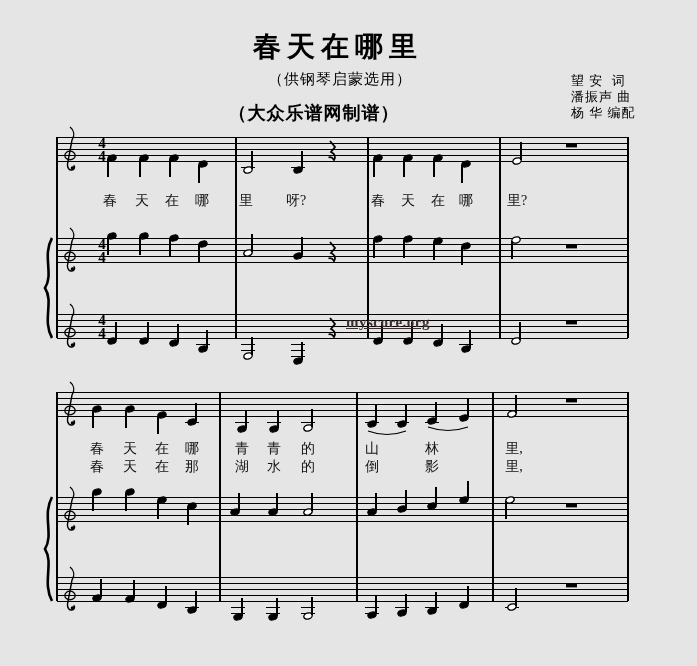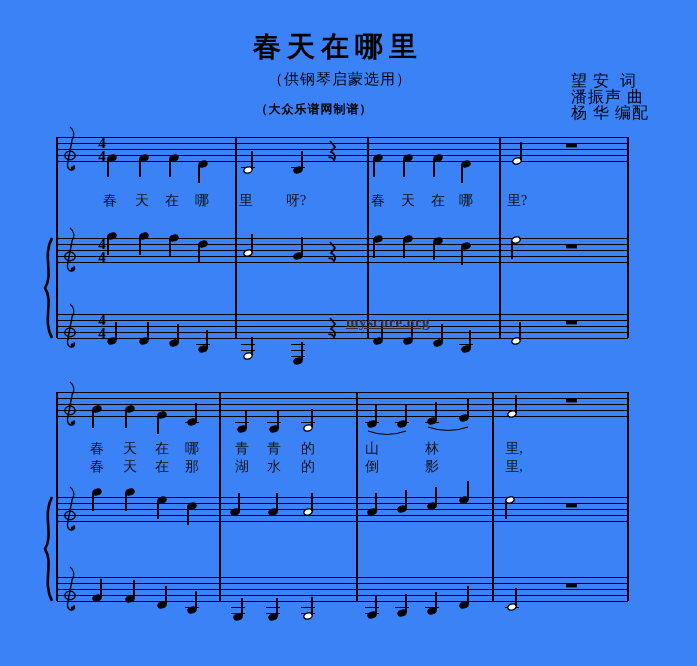--- a/index.html
+++ b/index.html
@@ -1,22 +1,22 @@
 <!DOCTYPE html>
 <html><head>
 <meta charset="utf-8">
 <style>
   html,body{margin:0;padding:0;background:#fff;}
-  .page{position:relative;width:697px;height:666px;background:#3b82f6;overflow:hidden;
+  .page{position:relative;width:697px;height:666px;background:#e5e5e5;overflow:hidden;
         font-family:"Liberation Serif",serif;color:#000;}
   .abs{position:absolute;}
   .title{top:28px;left:0;width:676px;text-align:center;font-size:28px;font-weight:bold;letter-spacing:6px;}
   .subtitle{top:70px;left:0;width:664px;text-align:center;font-size:15px;letter-spacing:1px;padding-left:8px;}
-  .engraver{top:101px;left:0;width:628px;text-align:center;font-size:12px;font-weight:bold;letter-spacing:1px;}
-  .credits{top:73px;left:571px;font-size:16px;line-height:16px;letter-spacing:1px;}
+  .engraver{top:101px;left:0;width:628px;text-align:center;font-size:18px;font-weight:bold;letter-spacing:1px;}
+  .credits{top:73px;left:571px;font-size:13px;line-height:16px;letter-spacing:1px;}
   .credits div{white-space:pre;}
   #score-svg{position:absolute;left:0;top:0;}
   .watermark{top:314px;left:346px;width:90px;font-size:15px;font-weight:bold;
              color:#3b2e2e;letter-spacing:0.5px;text-decoration:underline;}
 </style>
 </head>
 <body>
 
 <div class="page">
   <div class="abs title">春天在哪里</div>

